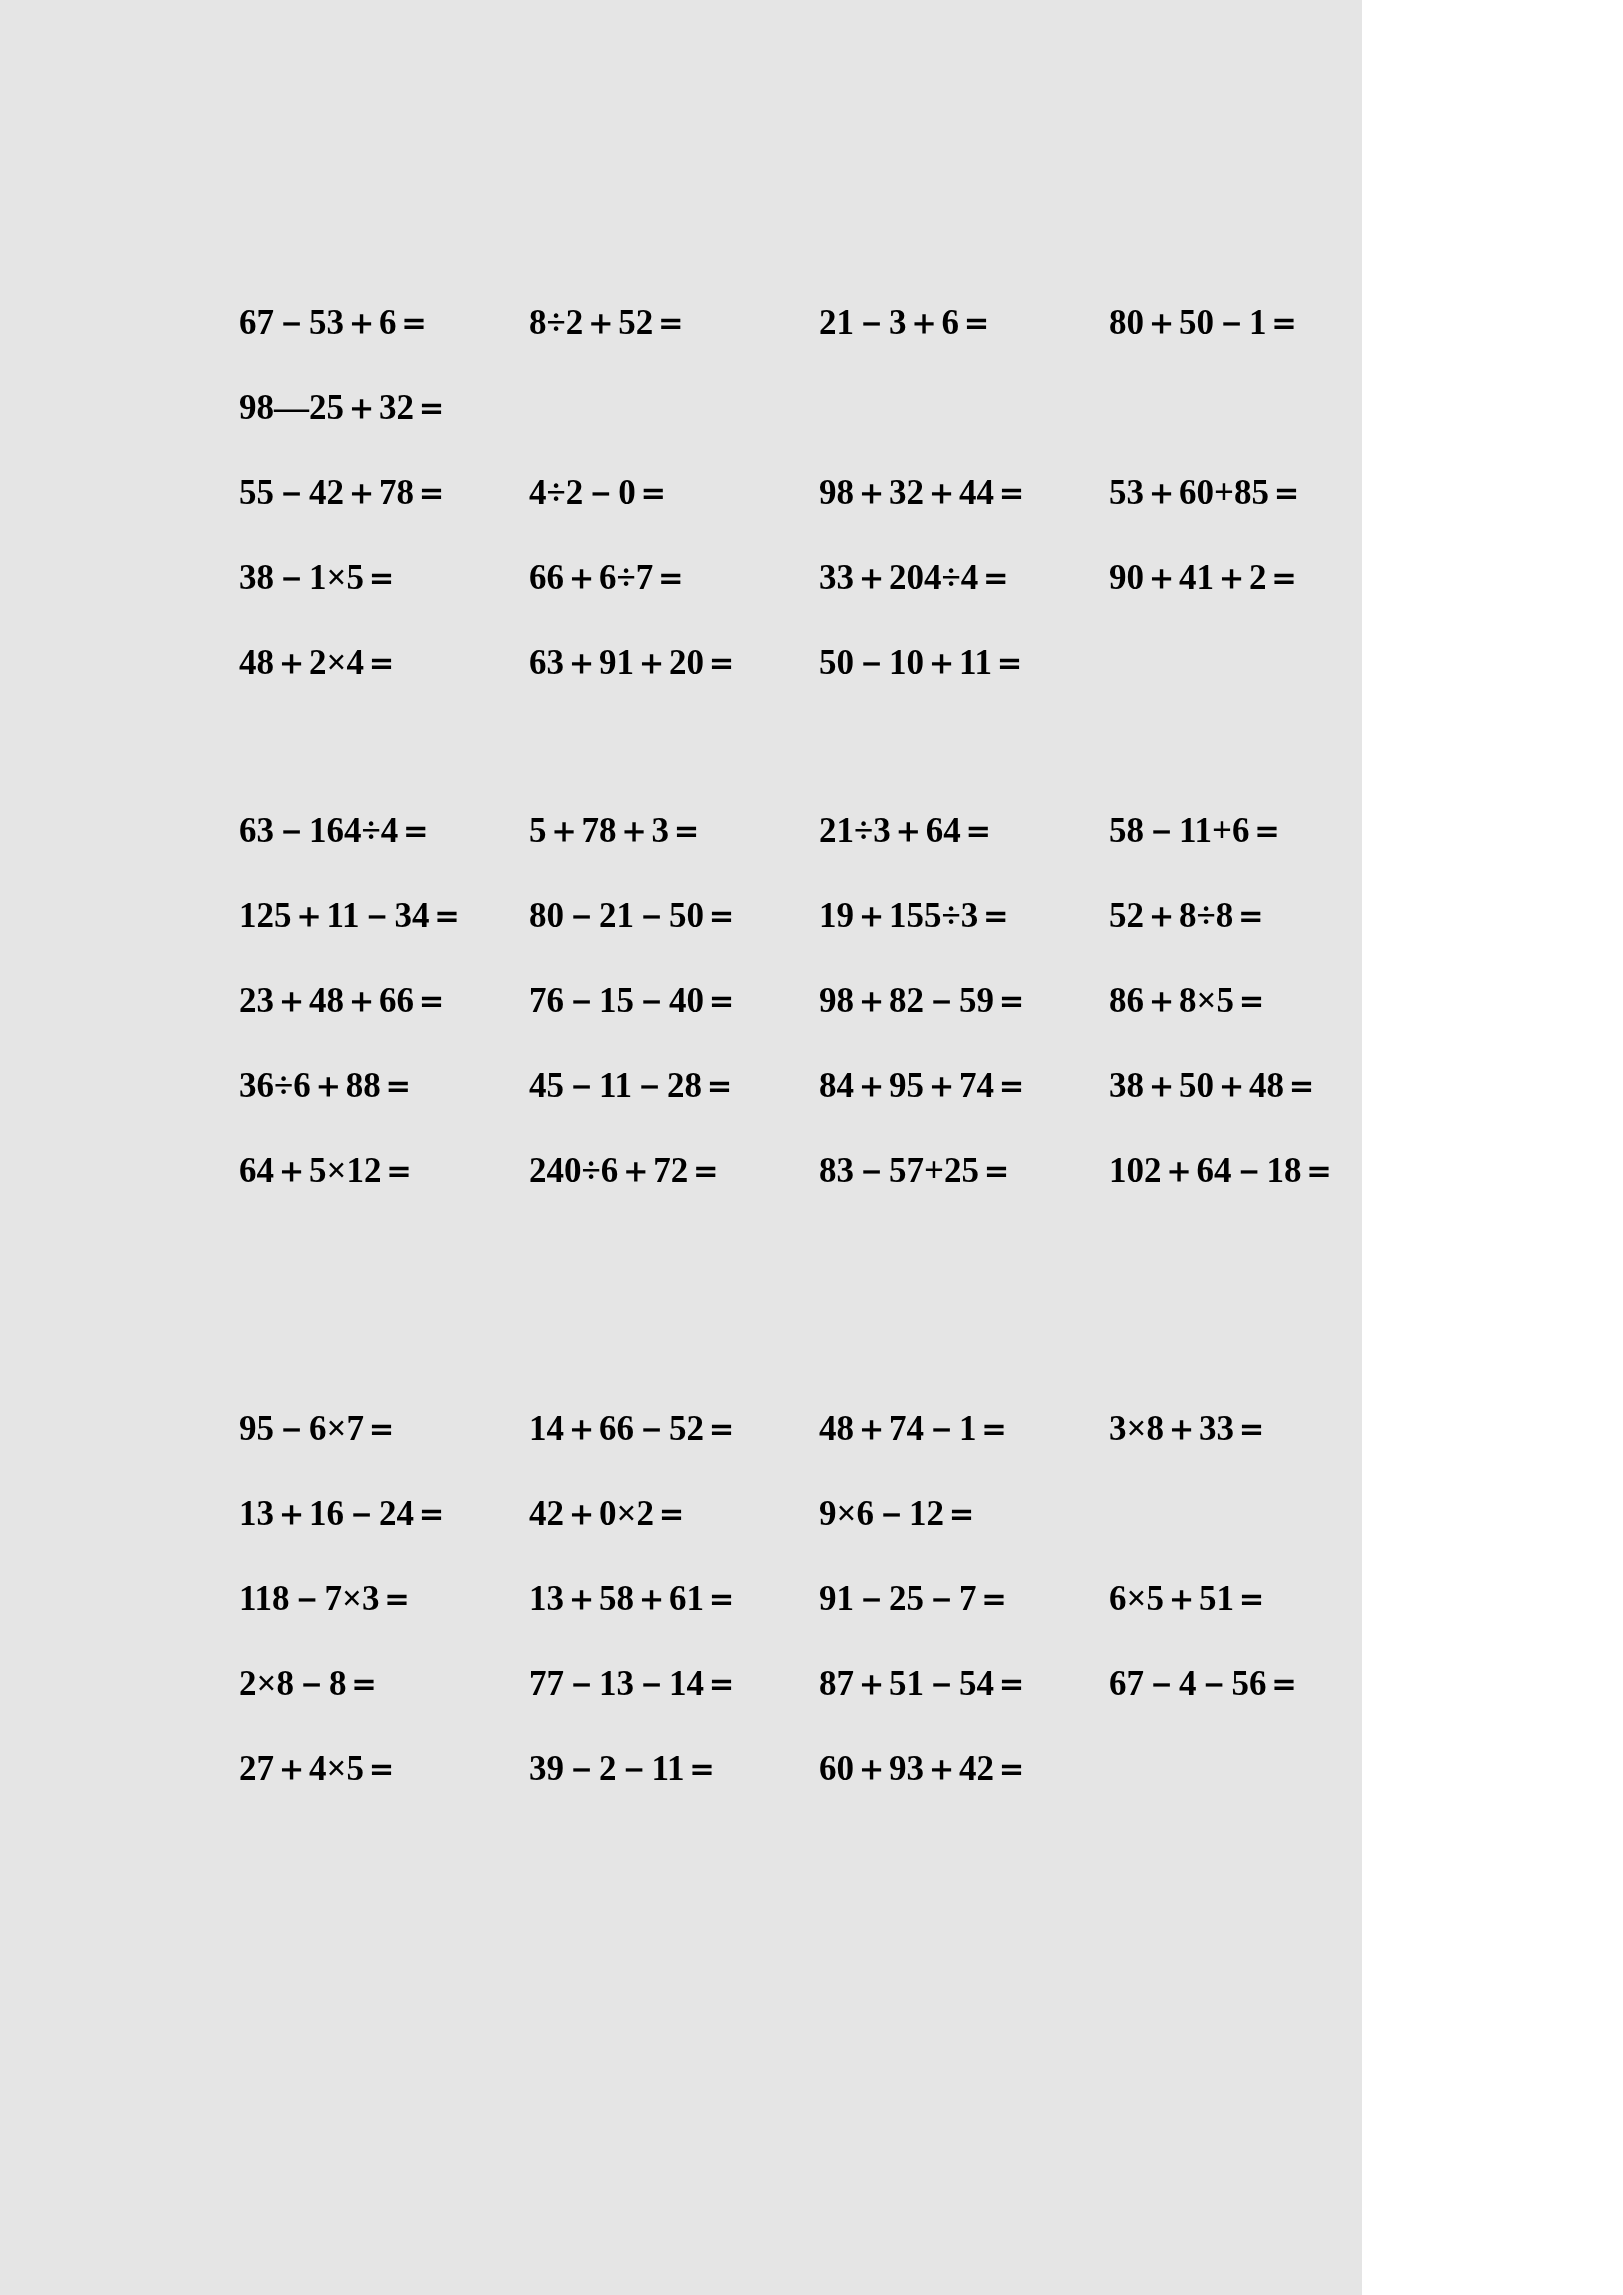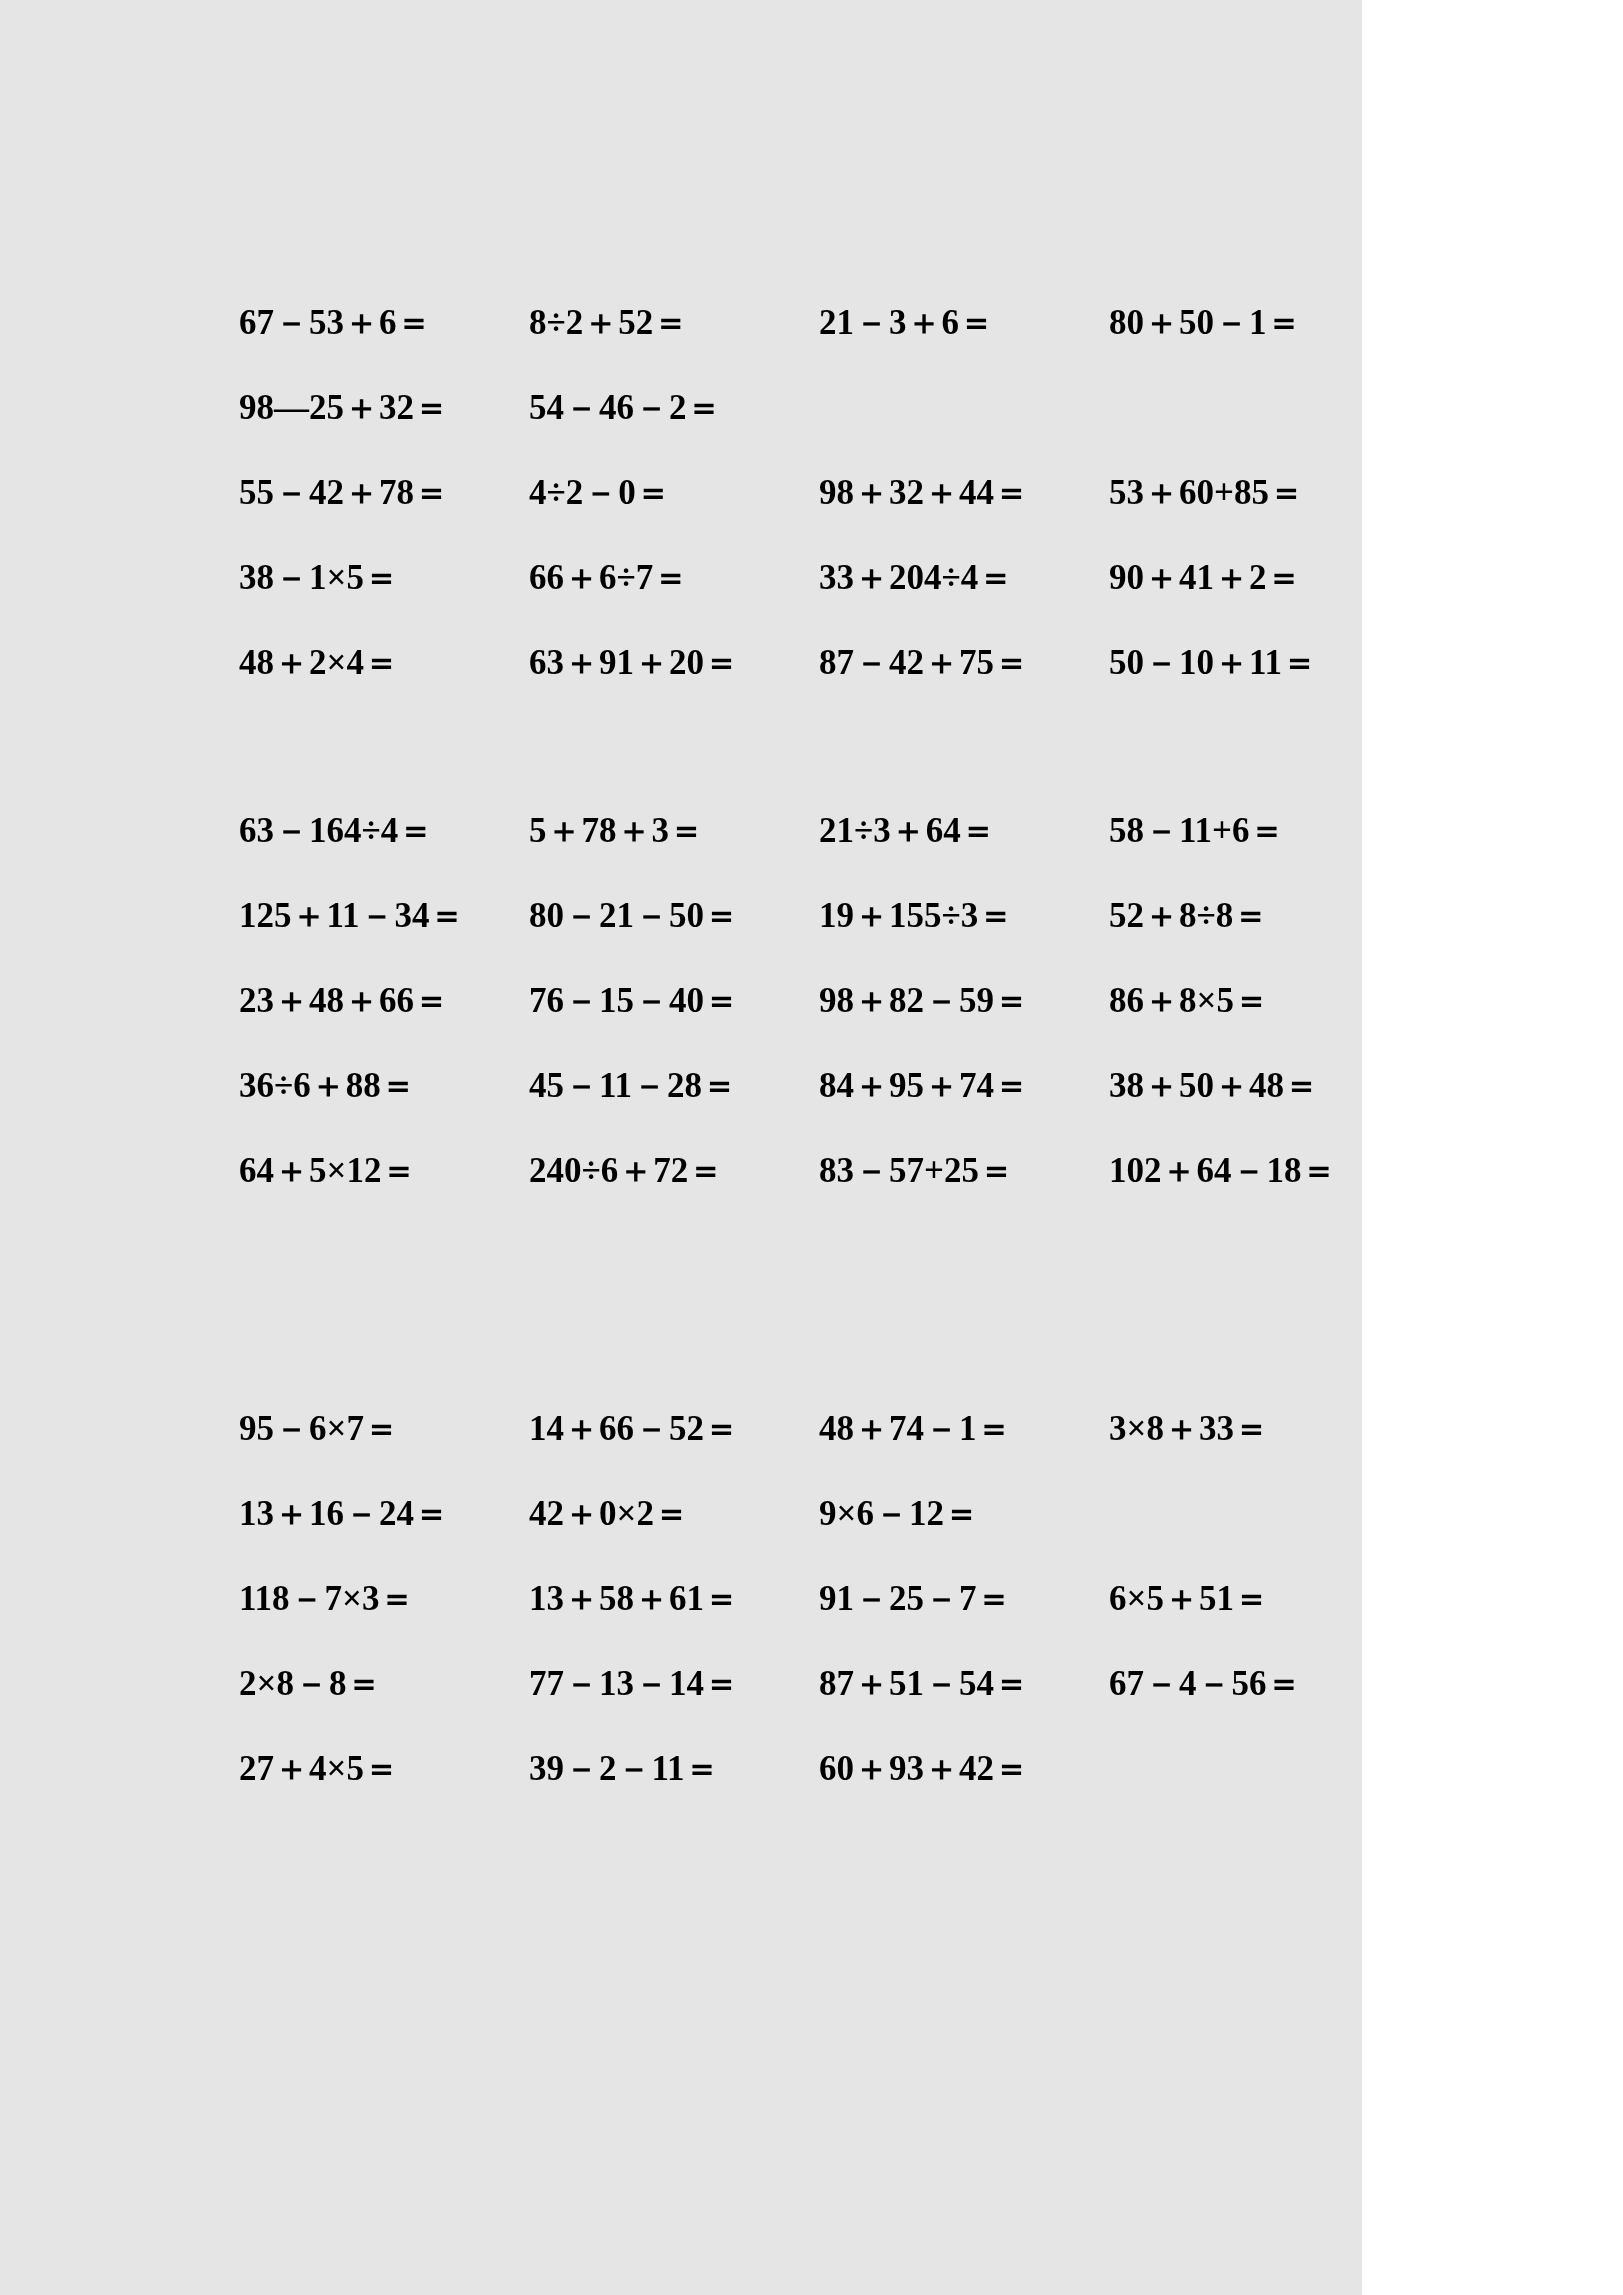--- a/index.html
+++ b/index.html
@@ -62,38 +62,36 @@
 
     <div class="block">
       <div class="row">
         <div class="cell">67－53＋6＝</div>
         <div class="cell">8÷2＋52＝</div>
         <div class="cell">21－3＋6＝</div>
         <div class="cell">80＋50－1＝</div>
       </div>
       <div class="row">
         <div class="cell">98—25＋32＝</div>
-        <div class="cell">54－46－2＝</div>
       </div>
       <div class="row">
         <div class="cell">55－42＋78＝</div>
         <div class="cell">4÷2－0＝</div>
         <div class="cell">98＋32＋44＝</div>
         <div class="cell">53＋60+85＝</div>
       </div>
       <div class="row">
         <div class="cell">38－1×5＝</div>
         <div class="cell">66＋6÷7＝</div>
         <div class="cell">33＋204÷4＝</div>
         <div class="cell">90＋41＋2＝</div>
       </div>
       <div class="row">
         <div class="cell">48＋2×4＝</div>
         <div class="cell">63＋91＋20＝</div>
-        <div class="cell">87－42＋75＝</div>
         <div class="cell">50－10＋11＝</div>
       </div>
     </div>
 
     <div class="block-gap-1"></div>
 
     <div class="block">
       <div class="row">
         <div class="cell">63－164÷4＝</div>
         <div class="cell">5＋78＋3＝</div>

